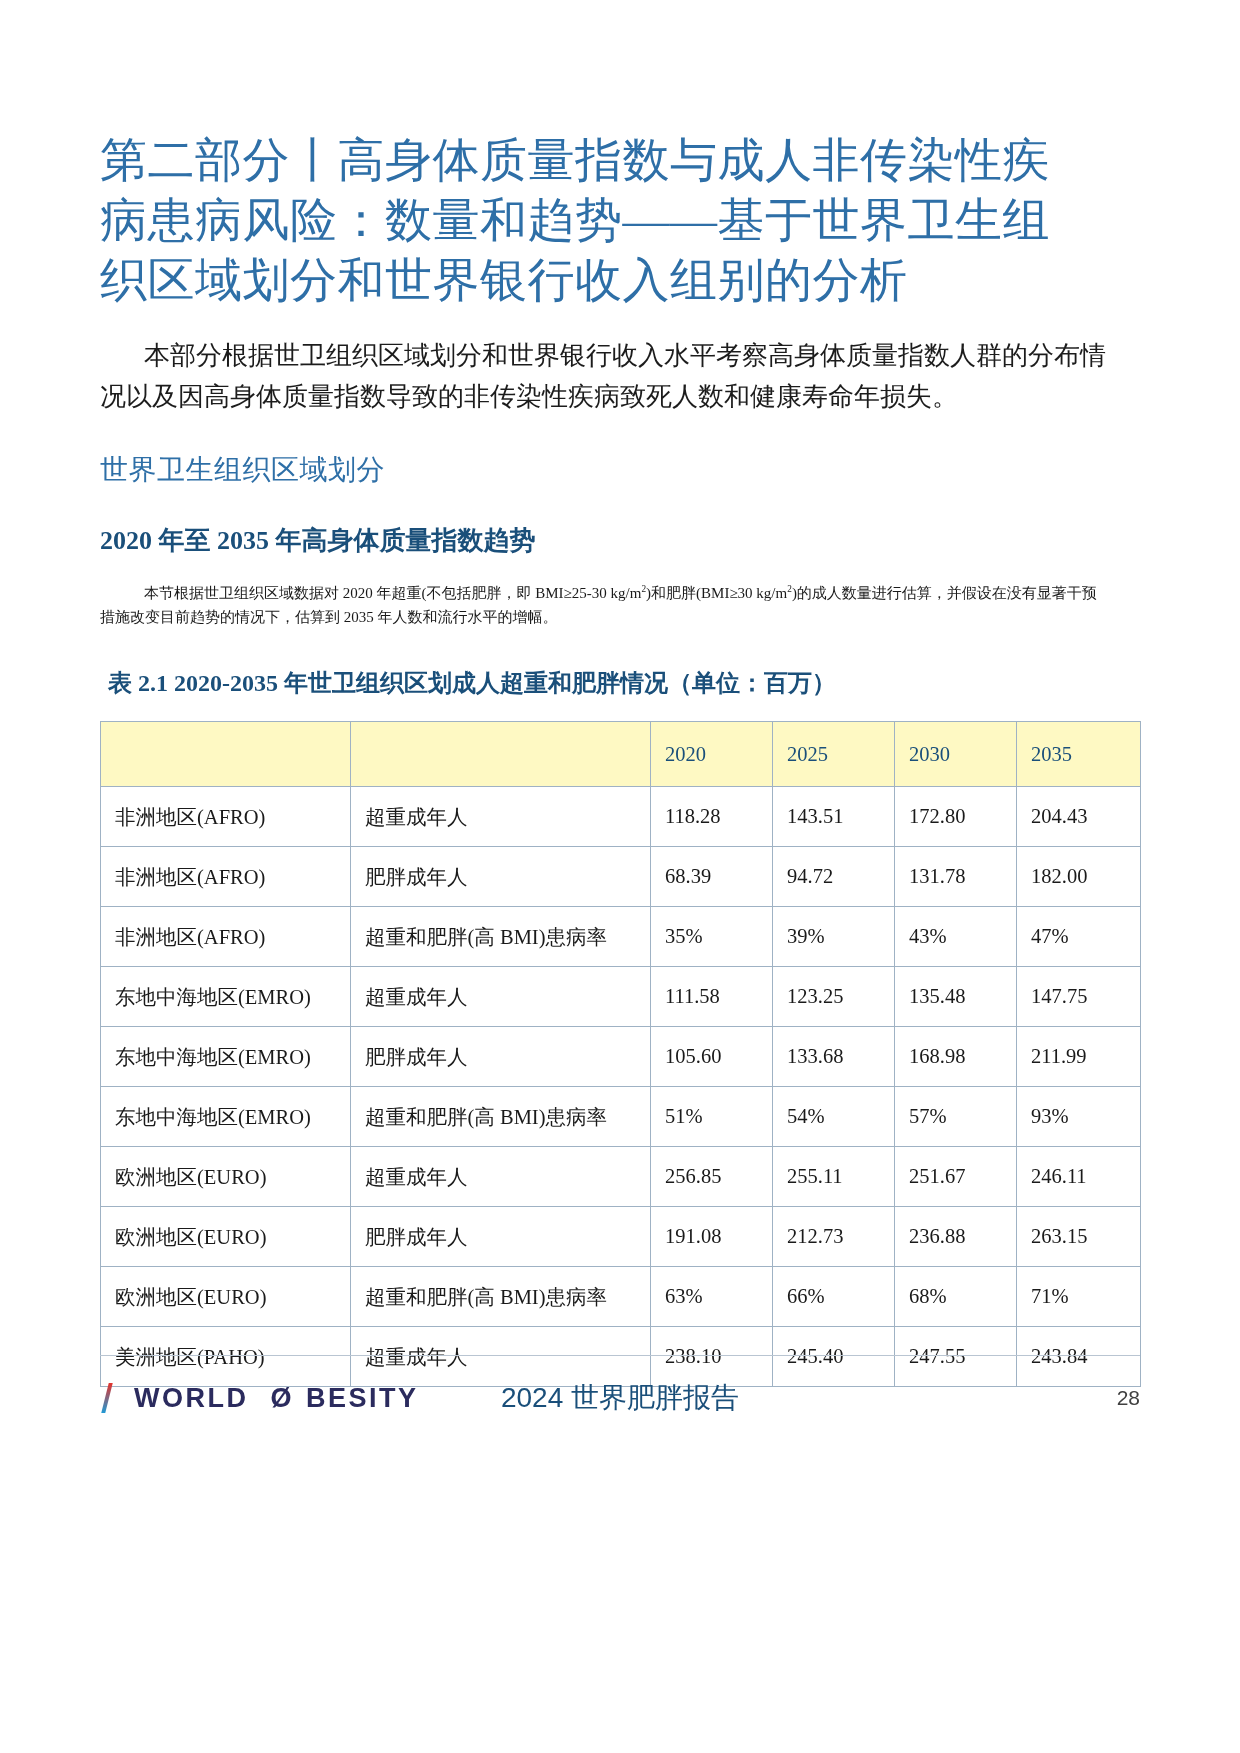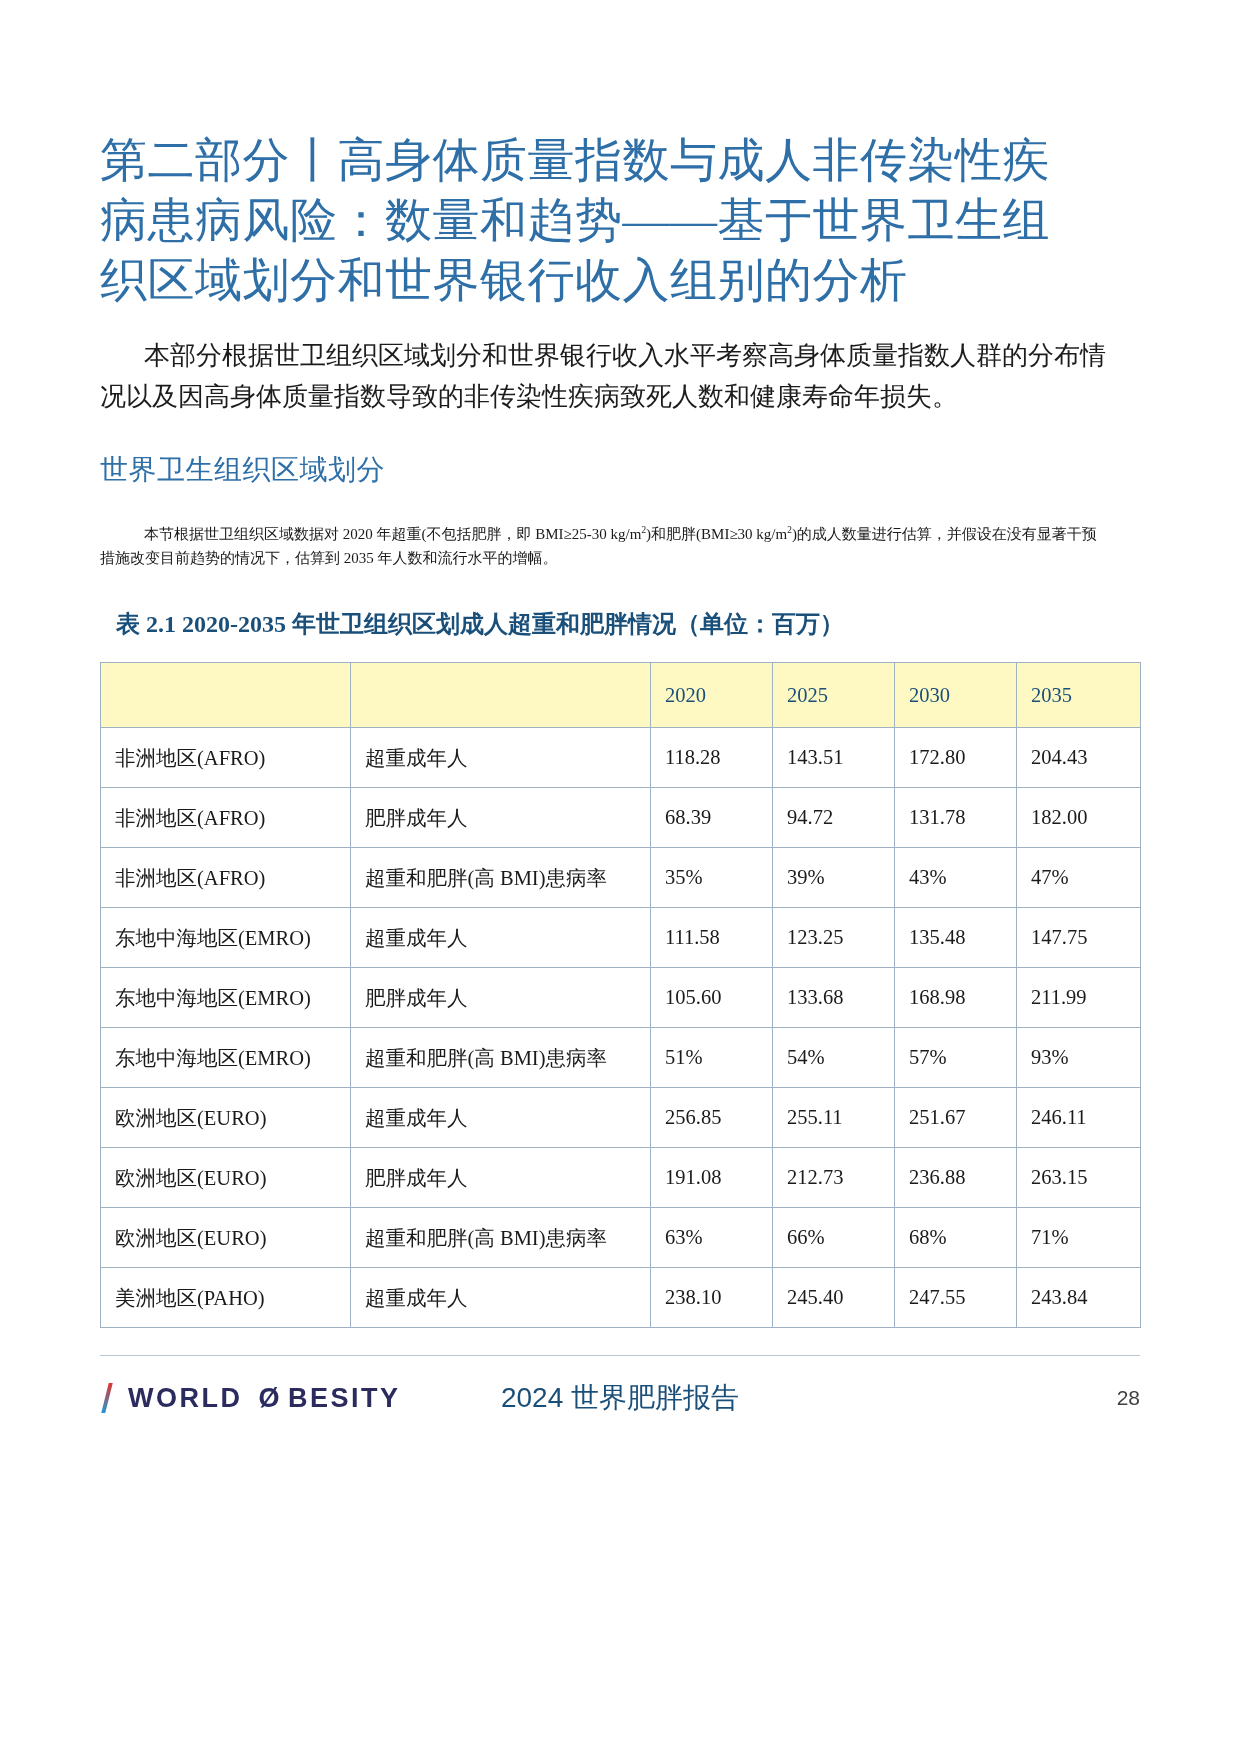--- a/index.html
+++ b/index.html
@@ -70,21 +70,21 @@
     max-width: 1010px;
   }
   .body-par .cont { display: inline; }
   sup { font-size: 0.62em; vertical-align: super; }
 
   
   .table-caption {
     color: #1a4f7a;
     font-size: 24px;
     font-weight: 700;
-    margin: 0 0 22px 16px;
+    margin: 0 0 22px 8px;
   }
 
   
   table.data {
     border-collapse: collapse;
     width: 1040px;
     table-layout: fixed;
     font-size: 20.5px;
   }
   table.data th, table.data td {
@@ -125,21 +125,21 @@
   .footer-row {
     display: flex;
     align-items: center;
     width: 1040px;
     position: relative;
     height: 52px;
   }
   .logo {
     display: flex;
     align-items: center;
-    gap: 6px;
+    gap: 12px;
     font-family: "Liberation Sans", sans-serif;
     font-size: 27px;
     letter-spacing: 2.5px;
     font-weight: 700;
     color: #2b2b5e;
   }
   .logo .mark {
     display: inline-block;
     width: 16px;
     height: 30px;
@@ -174,20 +174,21 @@
 <body>
 
 <div class="page">
 
   <h1 class="doc-title">第二部分丨高身体质量指数与成人非传染性疾病患病风险：数量和趋势——基于世界卫生组织区域划分和世界银行收入组别的分析</h1>
 
   <p class="intro">本部分根据世卫组织区域划分和世界银行收入水平考察高身体质量指数人群的分布情况以及因高身体质量指数导致的非传染性疾病致死人数和健康寿命年损失。</p>
 
   <h2 class="h2">世界卫生组织区域划分</h2>
 
+  <h3 class="h3">2020 年至 2035 年高身体质量指数趋势</h3>
 
   <p class="body-par"><span class="cont">本节根据世卫组织区域数据对 2020 年超重(不包括肥胖，即 BMI≥25-30 kg/m</span><sup>2</sup><span class="cont">)和肥胖(BMI≥30 kg/m</span><sup>2</sup><span class="cont">)的成人数量进行估算，并假设在没有显著干预措施改变目前趋势的情况下，估算到 2035 年人数和流行水平的增幅。</span></p>
 
   <div class="table-caption">表 2.1 2020-2035 年世卫组织区划成人超重和肥胖情况（单位：百万）</div>
 
   <table class="data">
     <colgroup>
       <col class="c1">
         <col class="c2">
         <col class="c3">

